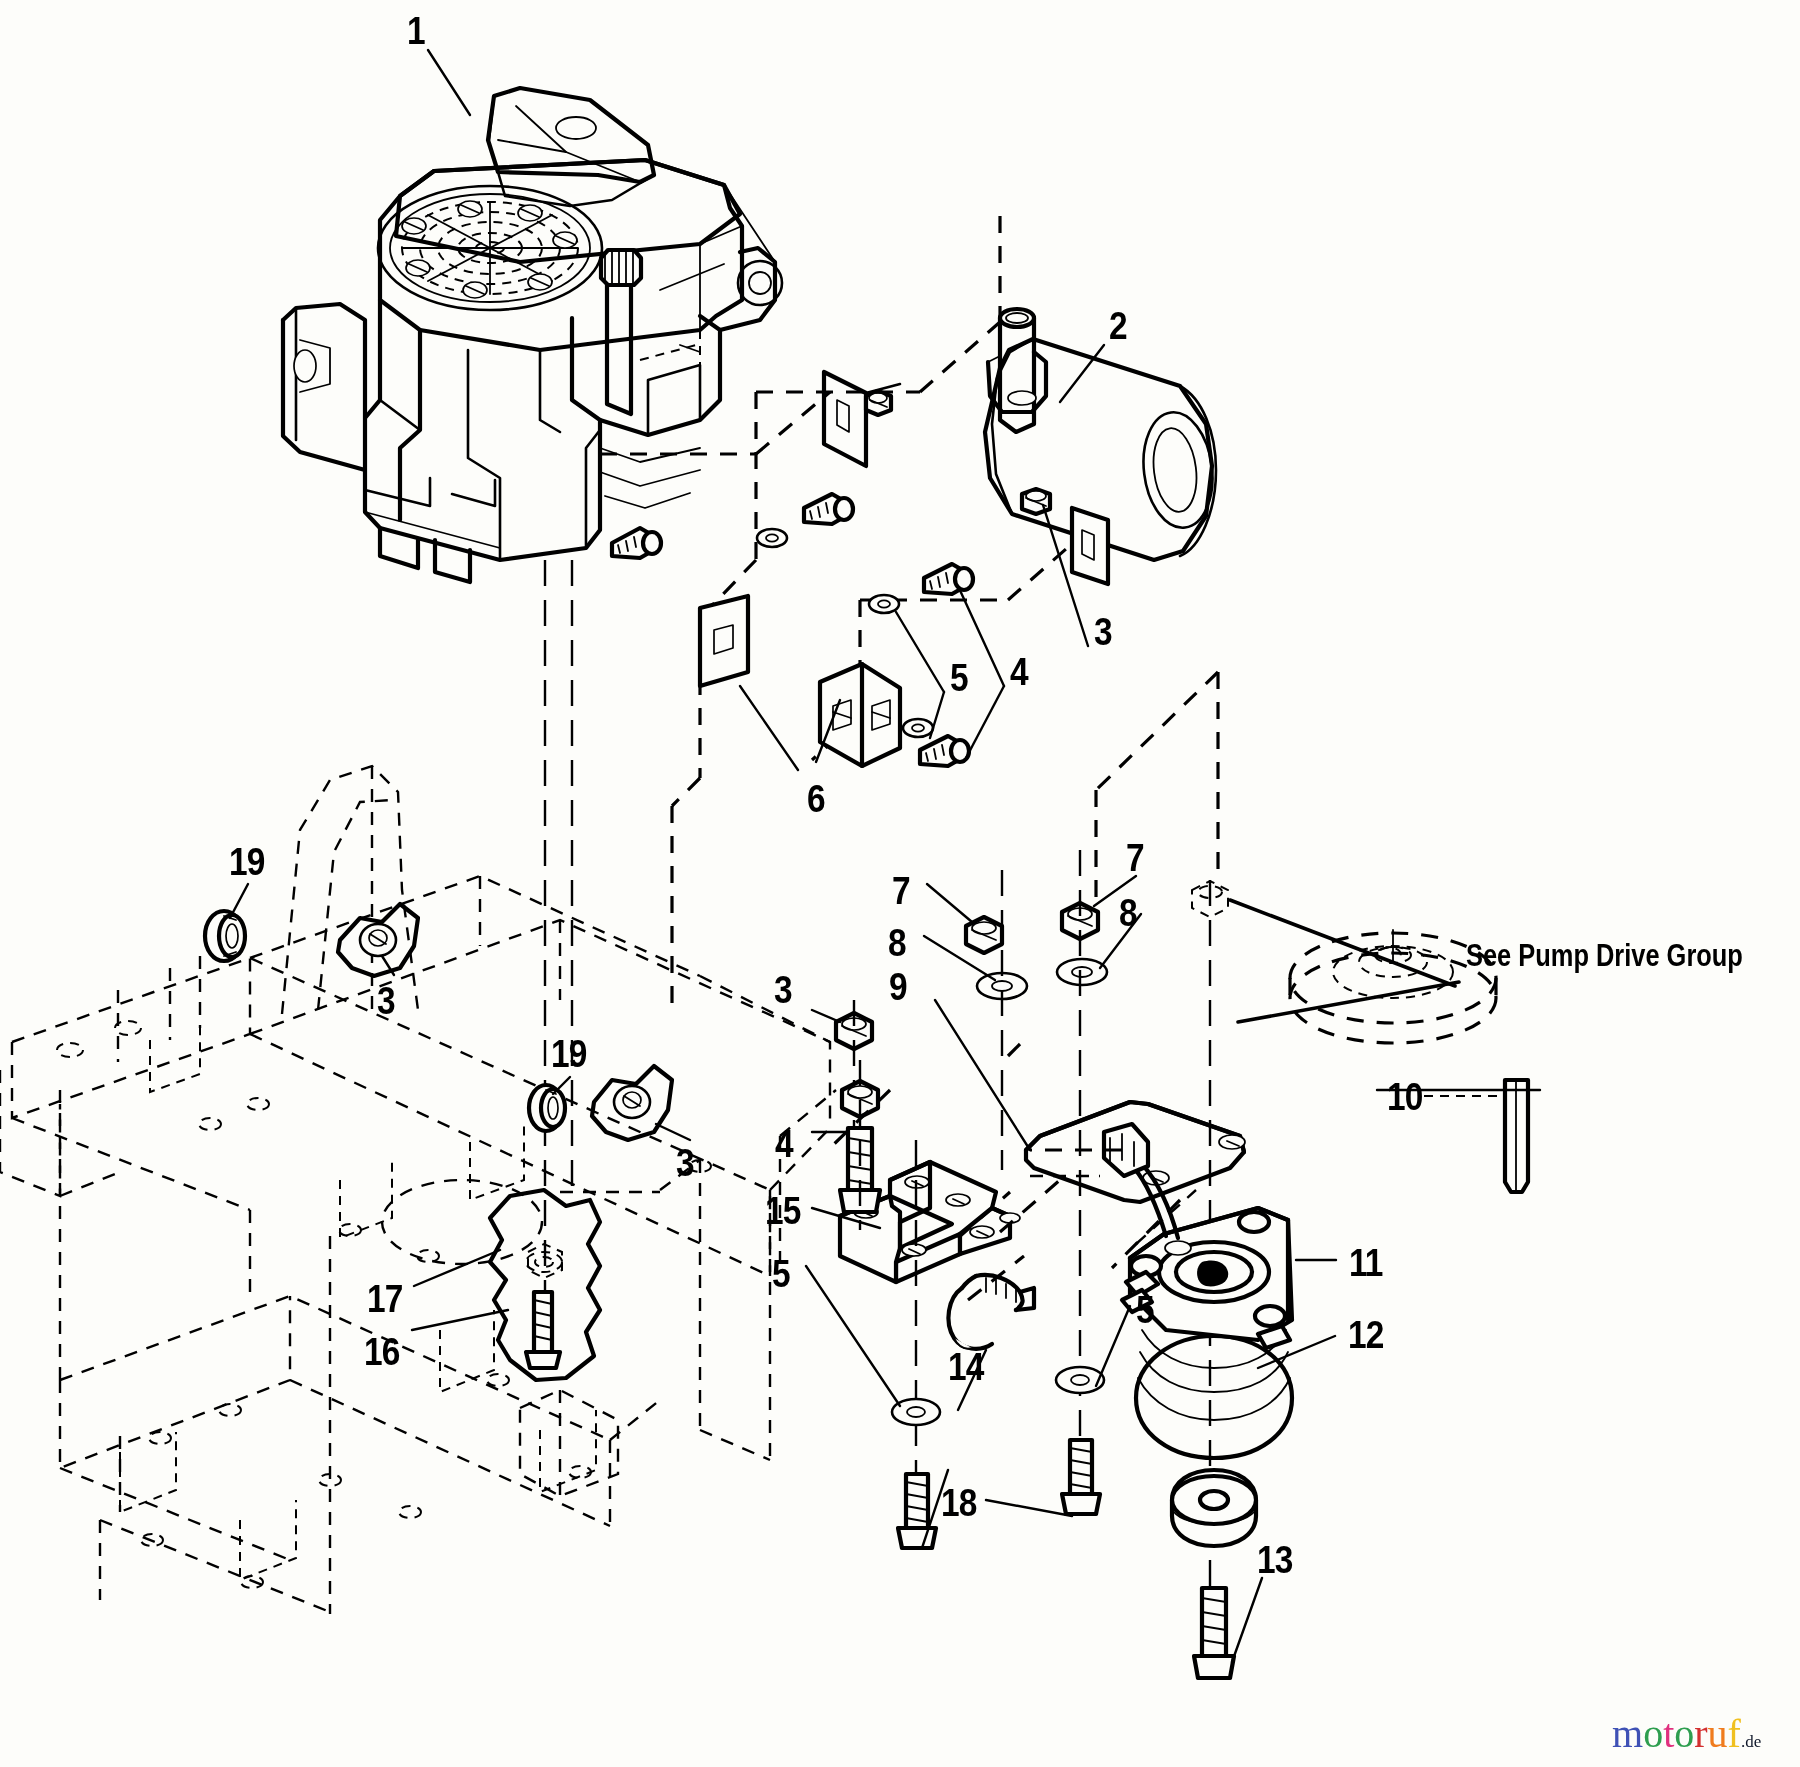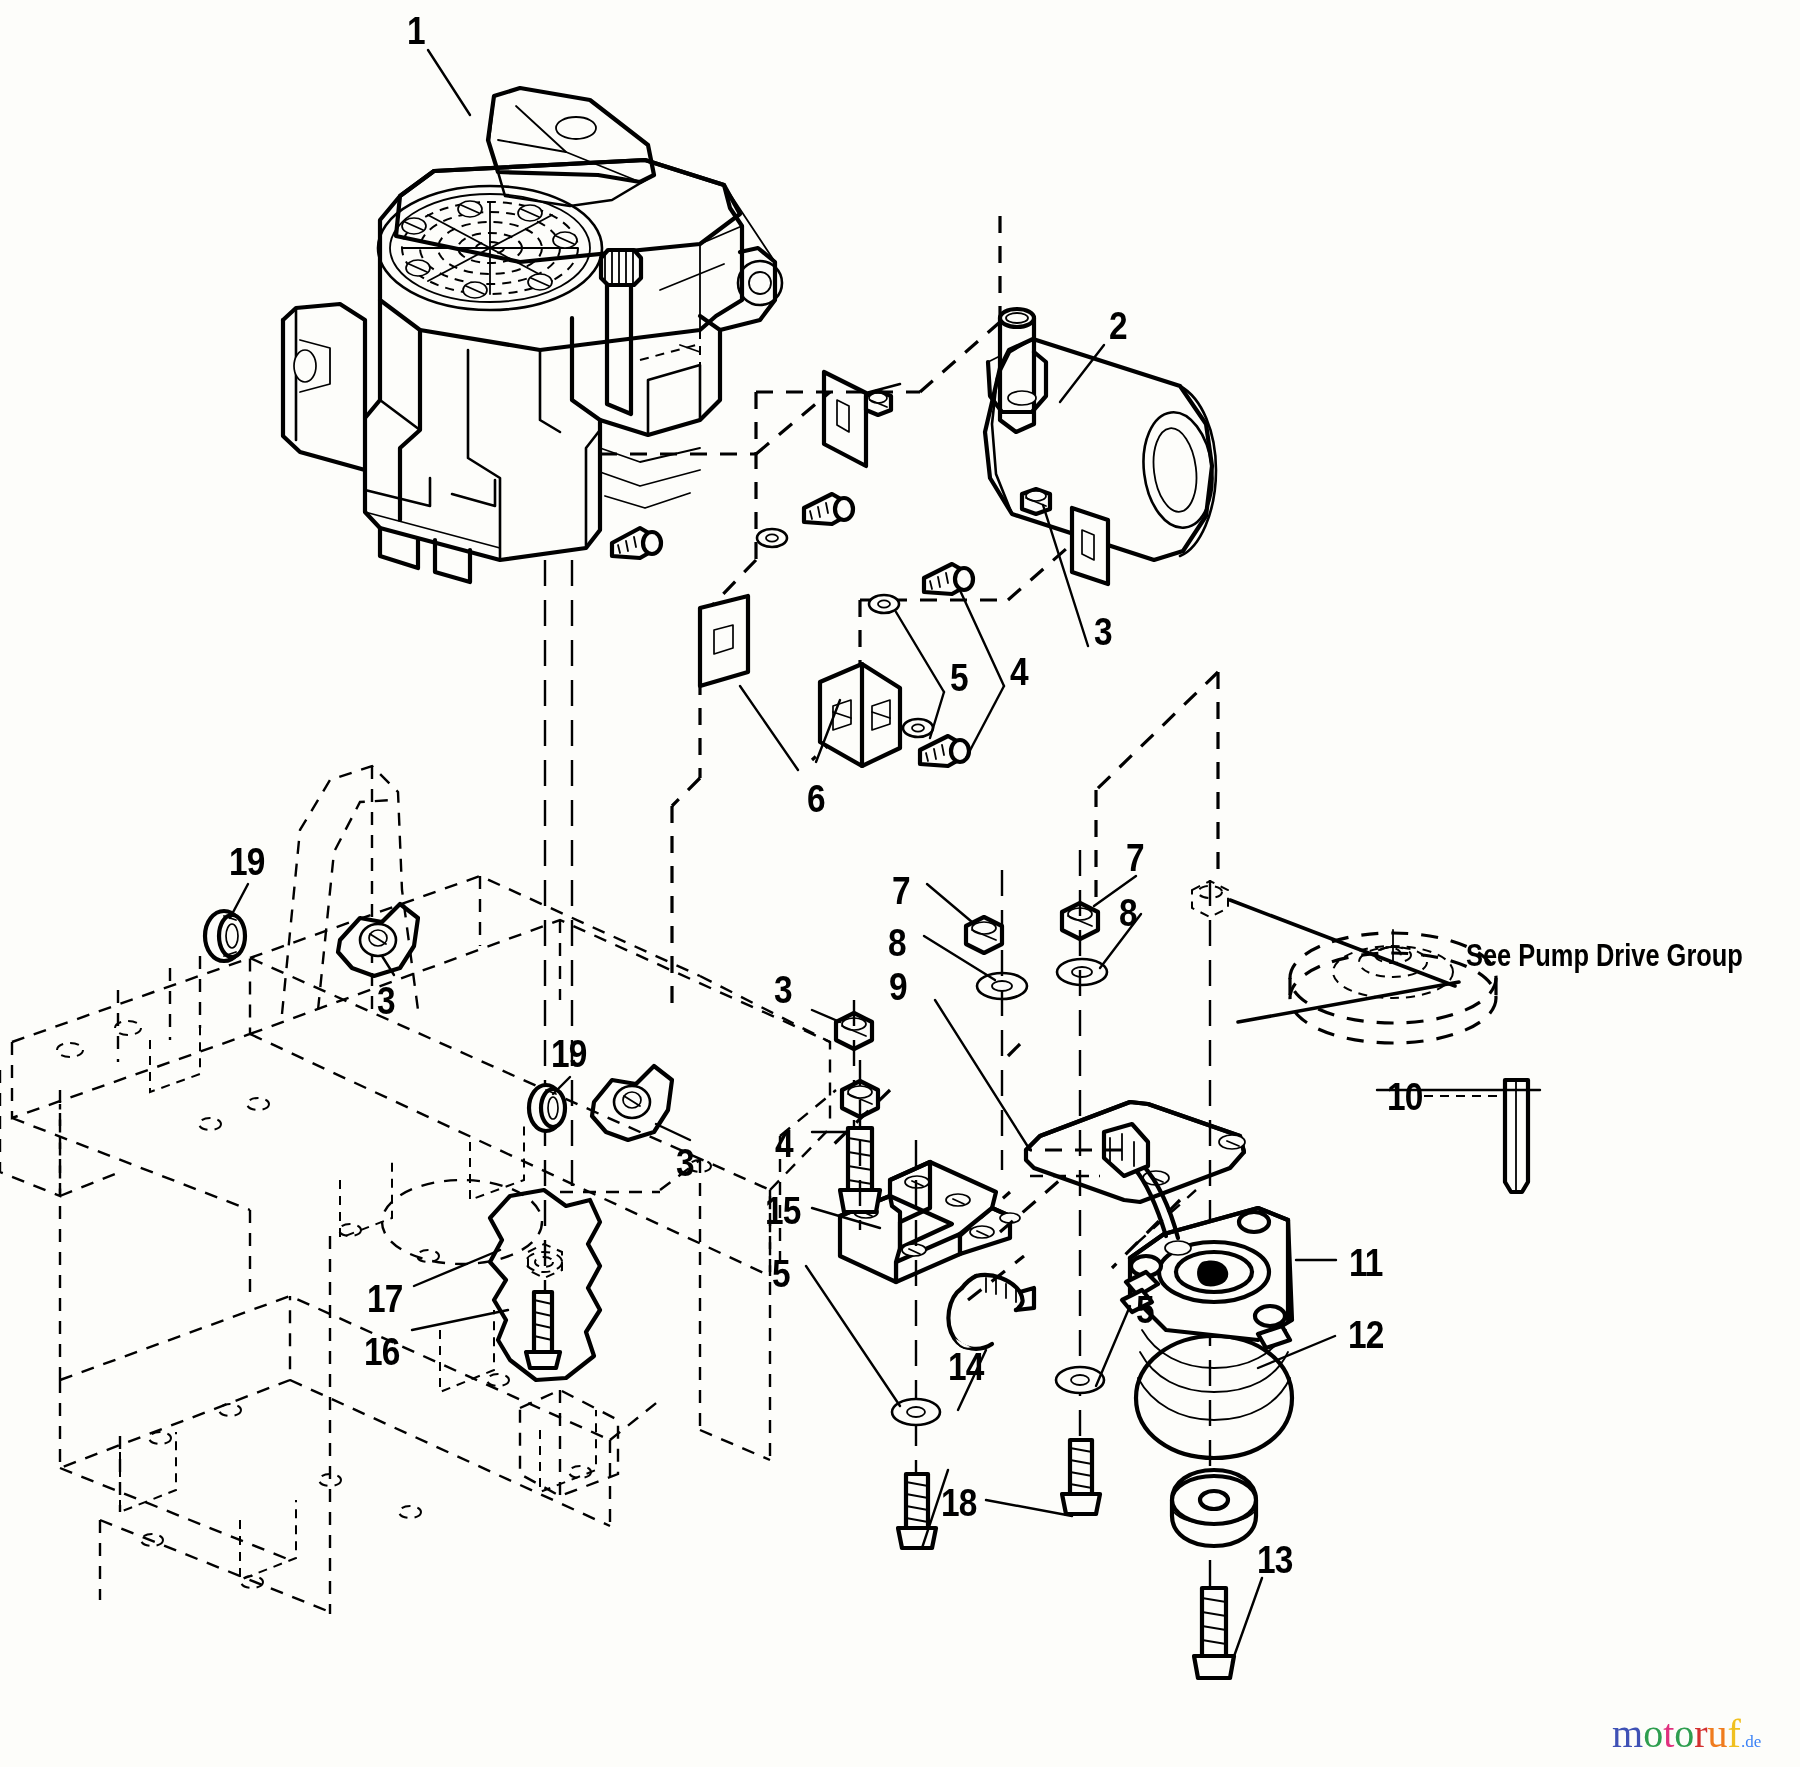--- a/index.html
+++ b/index.html
@@ -57,21 +57,21 @@
     top: 1714px;
     font-family: "Liberation Serif", serif;
     font-size: 40px;
     line-height: 1;
     white-space: nowrap;
     user-select: none;
   }
   #watermark .wm-l { font-weight: 400; }
   #watermark .wm-tld {
     font-size: 17px;
-    color: #3b82f6;
+    color: #0f172a;
     vertical-align: baseline;
   }
 </style>
 </head>
 <body>
 
 <div id="page">
 
   <svg id="diagram-svg" viewBox="0 0 1800 1767">
     <defs>

